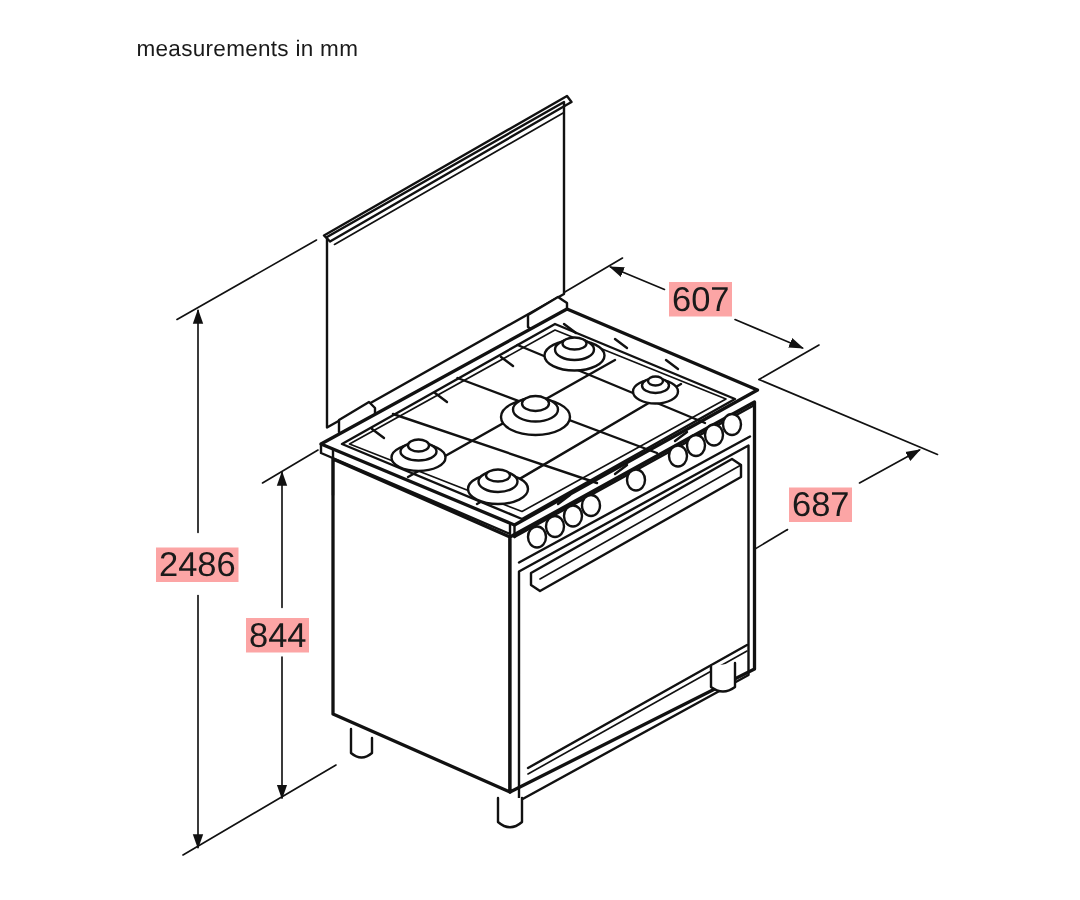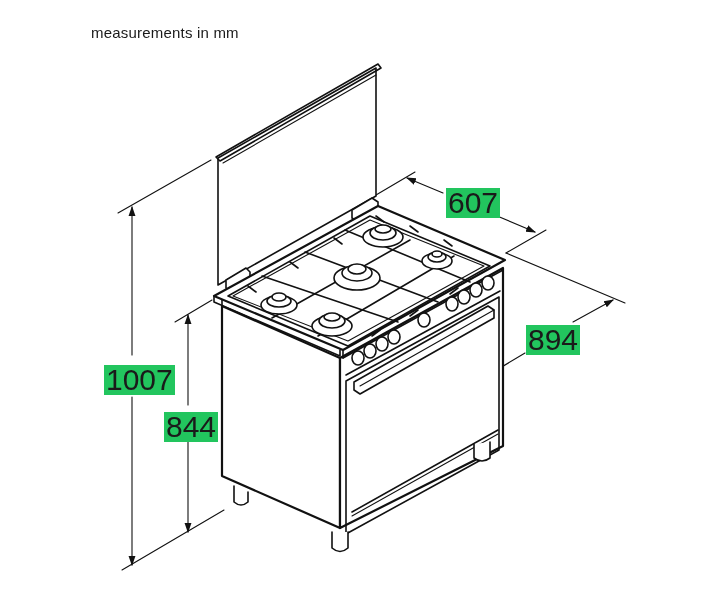--- a/index.html
+++ b/index.html
@@ -1,18 +1,18 @@
 <!DOCTYPE html>
 <html><head>
   <meta charset="utf-8">
   <style>
     html, body { margin: 0; padding: 0; background: #ffffff; }
     body { width: 720px; height: 600px; position: relative; overflow: hidden; font-family: "Liberation Sans", sans-serif; }
     .title { position: absolute; left: 91px; top: 24px; font-size: 15px; color: #1a1a1a; letter-spacing: 0.2px; }
-    .dim { position: absolute; font-size: 30px; color: #1a1a1a; background: #22c55e; line-height: 1; padding: 0 2px; }
+    .dim { position: absolute; font-size: 23px; color: #1a1a1a; background: #fca5a5; line-height: 1; padding: 0 2px; }
     svg { position: absolute; left: 0; top: 0; }
     .ln { stroke: #111; fill: none; stroke-linecap: round; stroke-linejoin: round; }
     .th { stroke-width: 1.1; }
     .md { stroke-width: 1.6; }
     .bd { stroke-width: 2.2; }
     .wf { fill: #fff; }
   </style>
 </head>
 <body>
 
@@ -156,15 +156,15 @@
       <ellipse cx="424" cy="320" rx="6" ry="7"></ellipse>
       <ellipse cx="452" cy="304" rx="6" ry="7"></ellipse>
       <ellipse cx="464" cy="297" rx="6" ry="7"></ellipse>
       <ellipse cx="476" cy="290" rx="6" ry="7"></ellipse>
       <ellipse cx="488" cy="283" rx="6" ry="7"></ellipse>
     </g>
   </g>
 </svg>
 
 <div class="dim" style="left:446px; top:188px;">607</div>
-<div class="dim" style="left:526px; top:325px;">894</div>
-<div class="dim" style="left:104px; top:365px;">1007</div>
+<div class="dim" style="left:526px; top:325px;">687</div>
+<div class="dim" style="left:104px; top:365px;">2486</div>
 <div class="dim" style="left:164px; top:412px;">844</div>
 
 </body></html>

